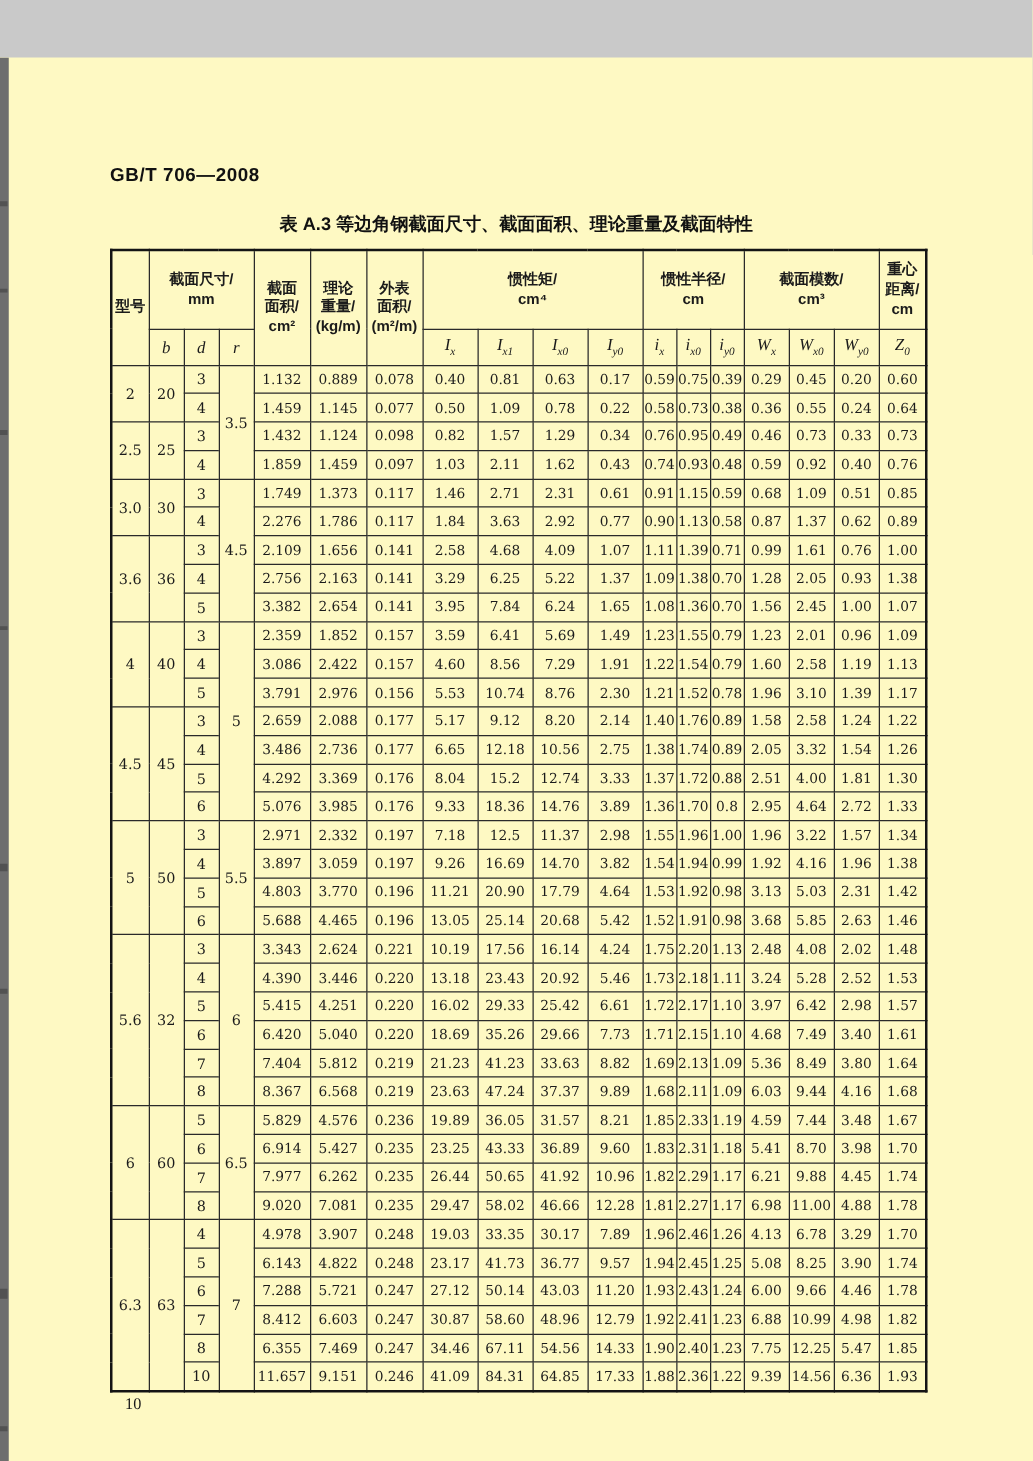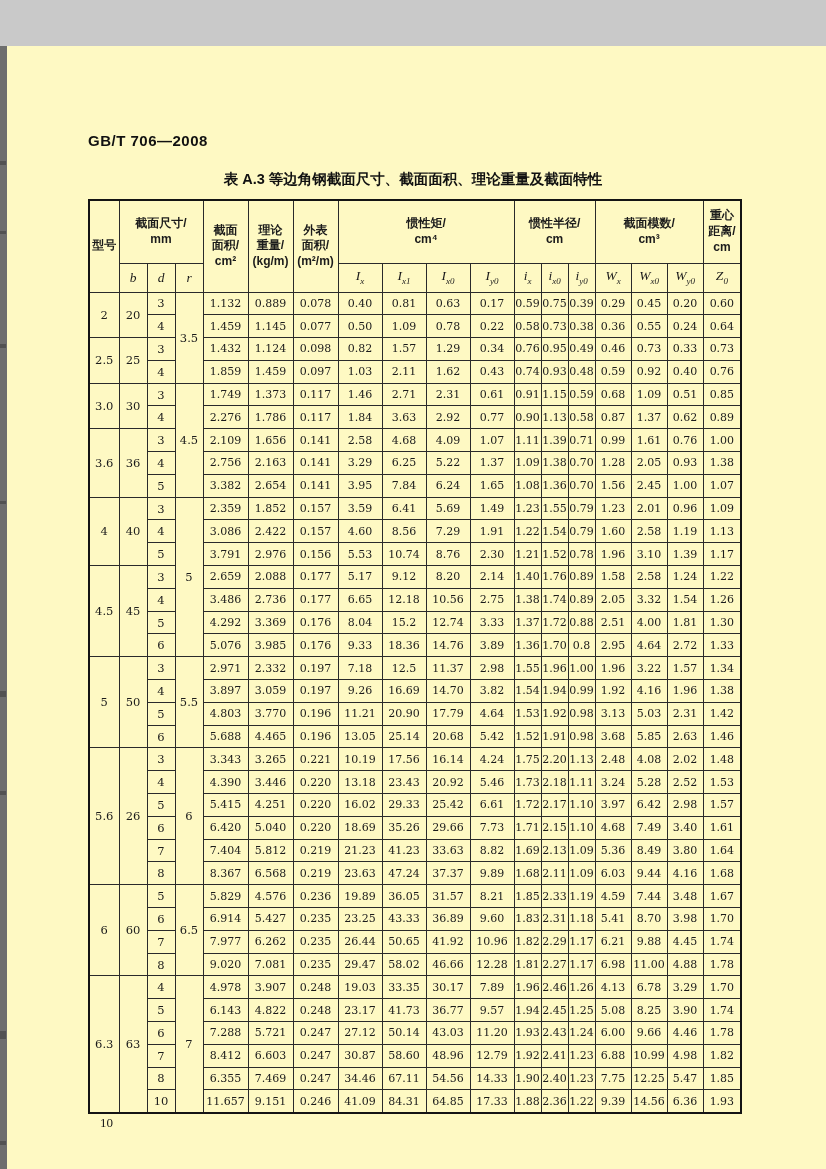--- a/index.html
+++ b/index.html
@@ -490,25 +490,25 @@
           <td class="c-v">1.52</td>
           <td class="c-v">1.91</td>
           <td class="c-v">0.98</td>
           <td class="c-v">3.68</td>
           <td class="c-v">5.85</td>
           <td class="c-v">2.63</td>
           <td class="c-v">1.46</td>
         </tr>
         <tr>
           <td rowspan="6" class="c-model">5.6</td>
-          <td rowspan="6" class="c-b">26</td>
+          <td rowspan="6" class="c-b">32</td>
           <td class="c-d">3</td>
           <td rowspan="6" class="c-r">6</td>
           <td class="c-v">3.343</td>
-          <td class="c-v">3.265</td>
+          <td class="c-v">2.624</td>
           <td class="c-v">0.221</td>
           <td class="c-v">10.19</td>
           <td class="c-v">17.56</td>
           <td class="c-v">16.14</td>
           <td class="c-v">4.24</td>
           <td class="c-v">1.75</td>
           <td class="c-v">2.20</td>
           <td class="c-v">1.13</td>
           <td class="c-v">2.48</td>
           <td class="c-v">4.08</td>

